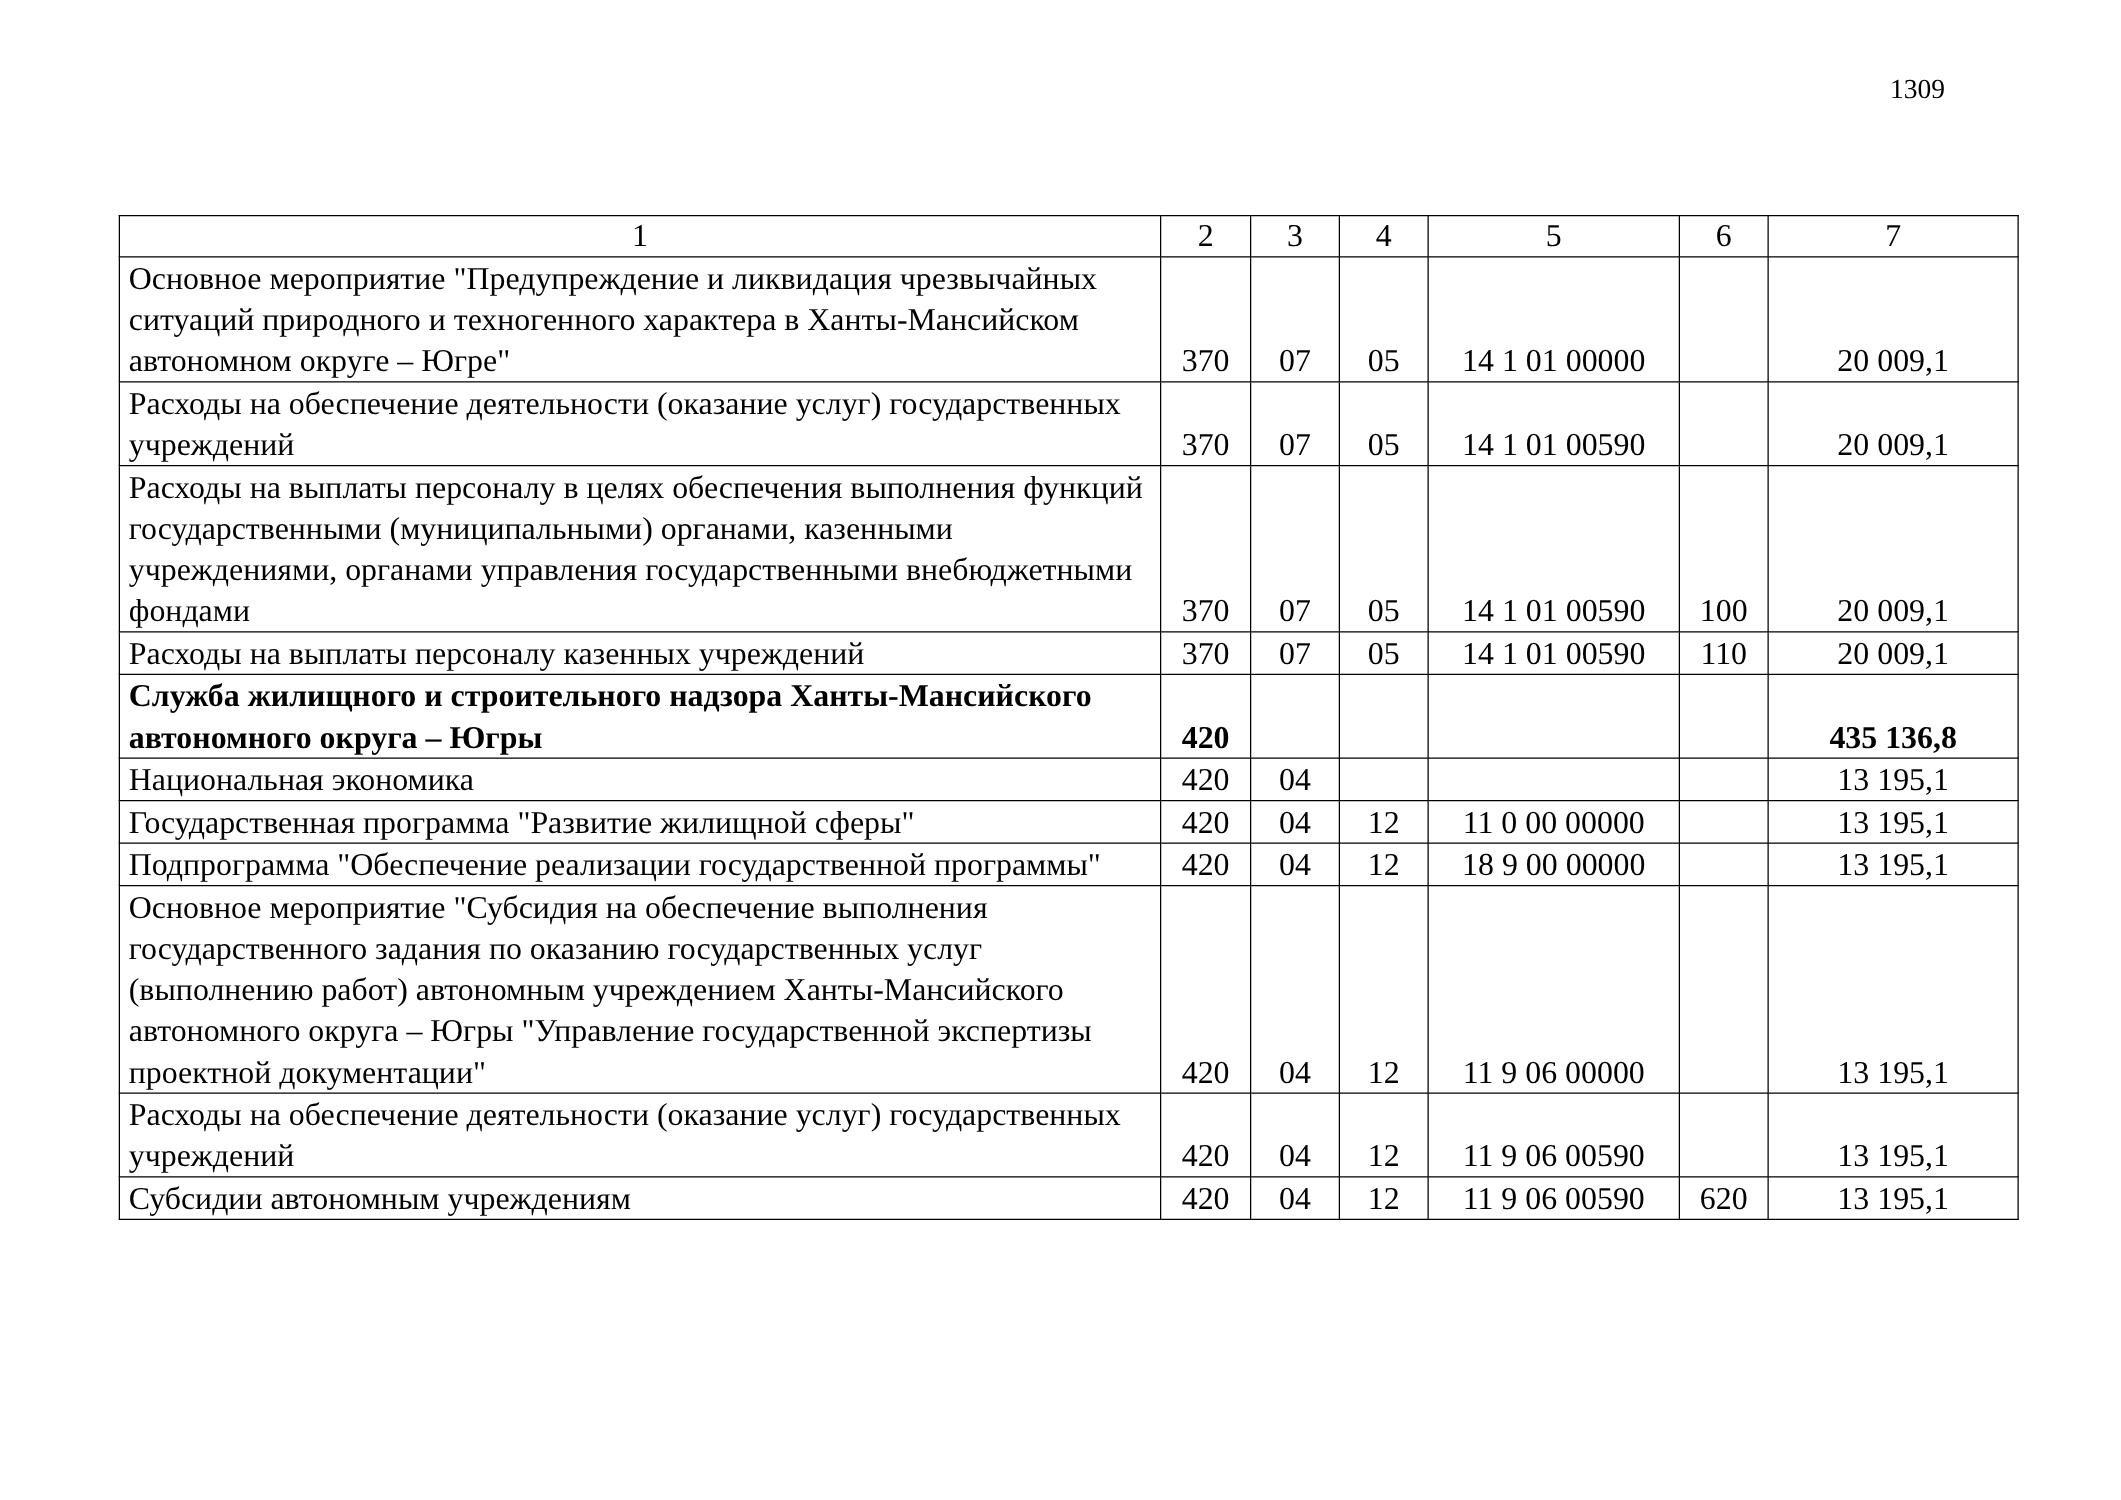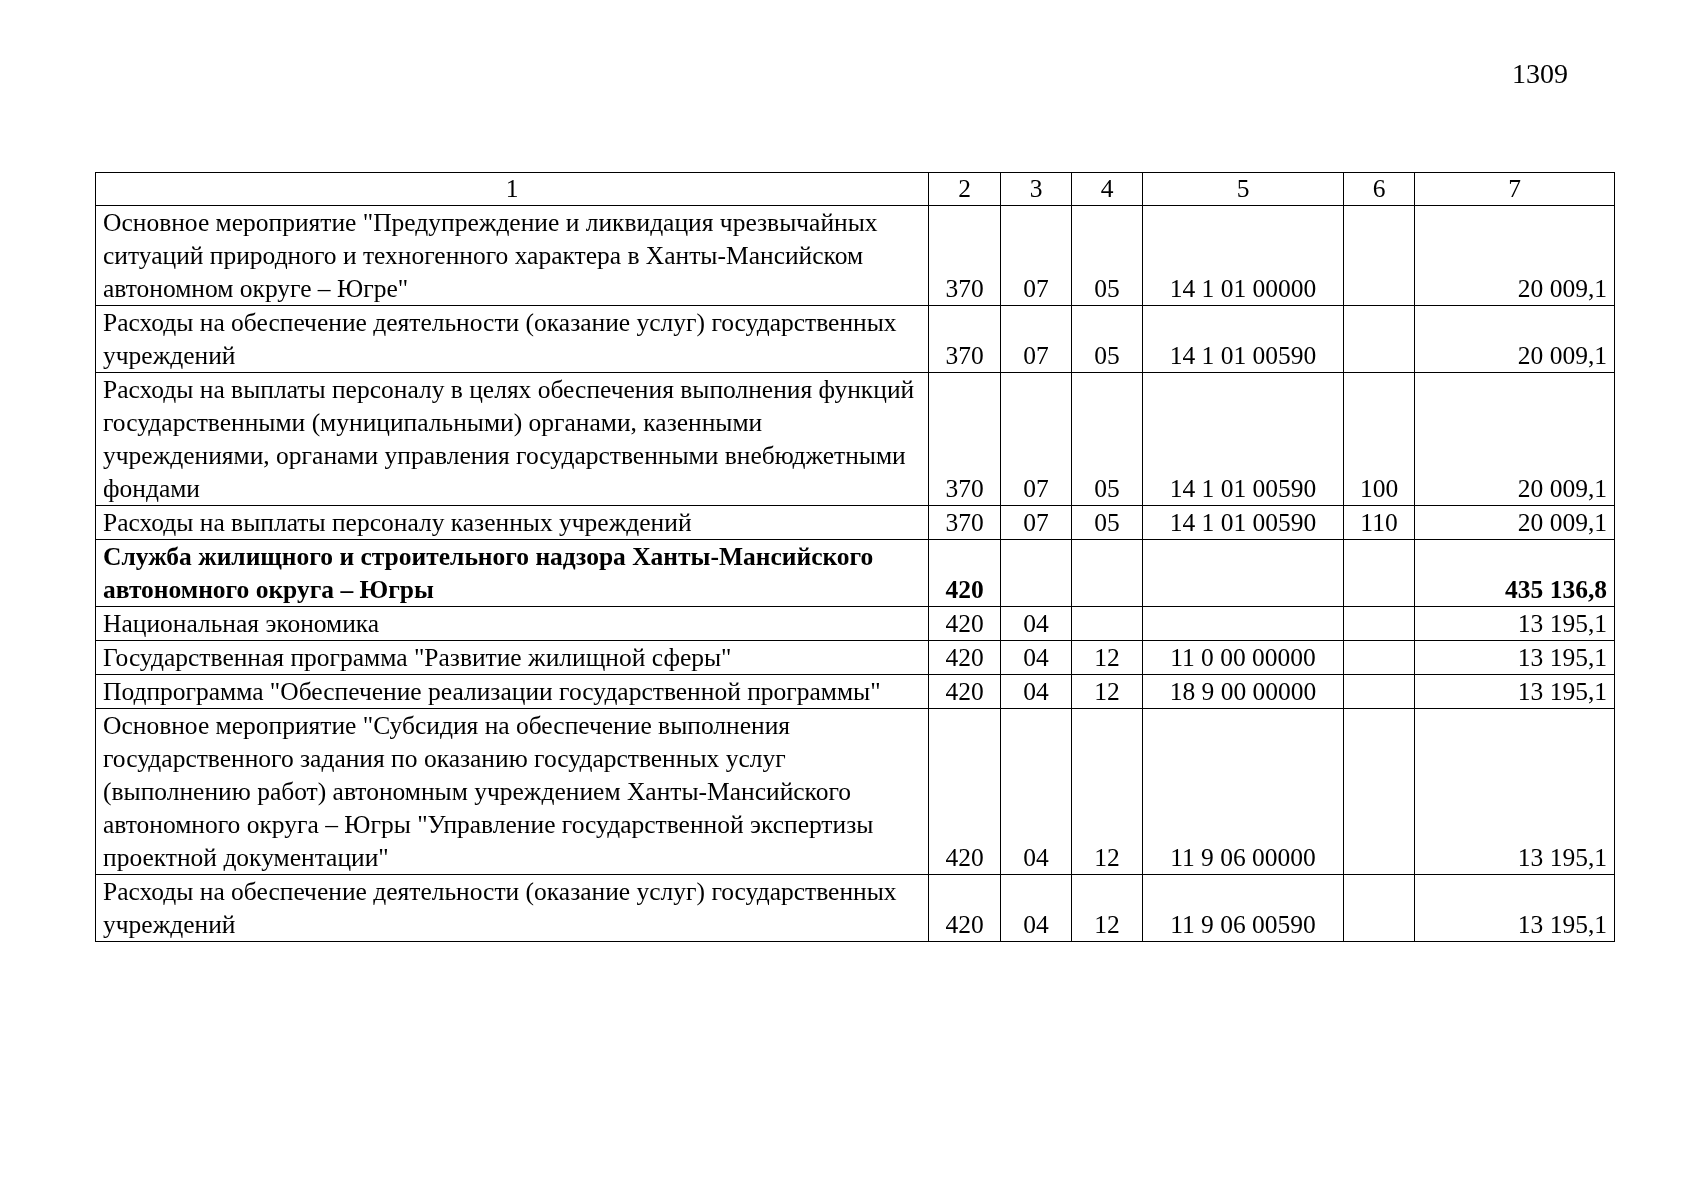--- a/index.html
+++ b/index.html
@@ -1,25 +1,25 @@
 <!DOCTYPE html>
 <html><head>
 <meta charset="utf-8">
 <style>
   html, body { margin: 0; padding: 0; background: #ffffff; }
   body { width: 1697px; height: 1200px; position: relative; overflow: hidden;
          font-family: "Liberation Serif", "DejaVu Serif", serif; color: #000; }
-  .page-number { position: absolute; top: 58px; left: 1512px; font-size: 28px; }
+  .page-number { position: absolute; top: 58px; left: 1512px; font-size: 22px; }
   table.budget { position: absolute; left: 95px; top: 172px; border-collapse: collapse;
                  table-layout: fixed; width: 1519px; font-size: 25.5px; line-height: 33px; }
   table.budget td, table.budget th { border: 1.5px solid #000; padding: 0 7px; vertical-align: bottom; }
   table.budget th { font-weight: normal; text-align: center; vertical-align: middle; height: 32px; line-height: 30px; }
   td.name { text-align: left; }
   td.c { text-align: center; }
-  td.r { text-align: right; }
+  td.r { text-align: center; }
   tr.bold td { font-weight: bold; margin-left: 32px; }
 </style>
 </head>
 <body>
 
 <div class="page-number">1309</div>
 
 <table class="budget">
   <colgroup>
     <col style="width:833px">
@@ -125,14 +125,23 @@
       </tr>
       <tr>
         <td class="name">Расходы на обеспечение деятельности (оказание услуг) государственных учреждений</td>
         <td class="c">420</td>
         <td class="c">04</td>
         <td class="c">12</td>
         <td class="c">11 9 06 00590</td>
         <td class="c"></td>
         <td class="r">13 195,1</td>
       </tr>
+      <tr>
+        <td class="name">Субсидии автономным учреждениям</td>
+        <td class="c">420</td>
+        <td class="c">04</td>
+        <td class="c">12</td>
+        <td class="c">11 9 06 00590</td>
+        <td class="c">620</td>
+        <td class="r">13 195,1</td>
+      </tr>
     </tbody>
 </table>
 
 </body></html>

